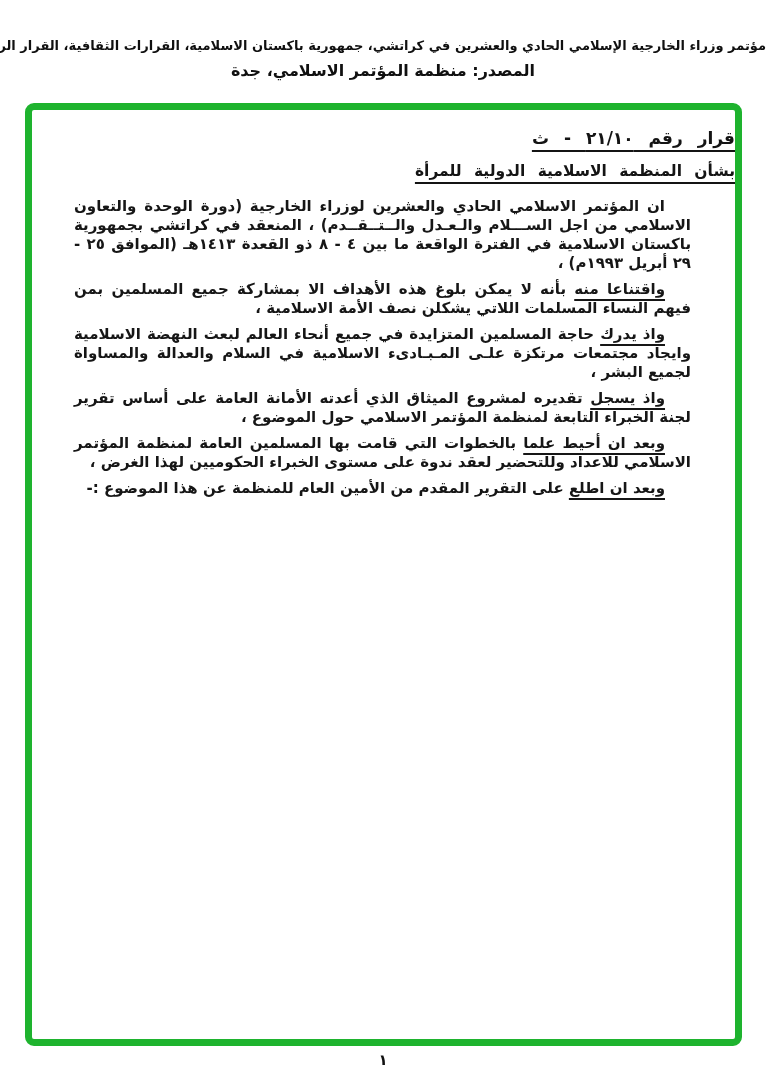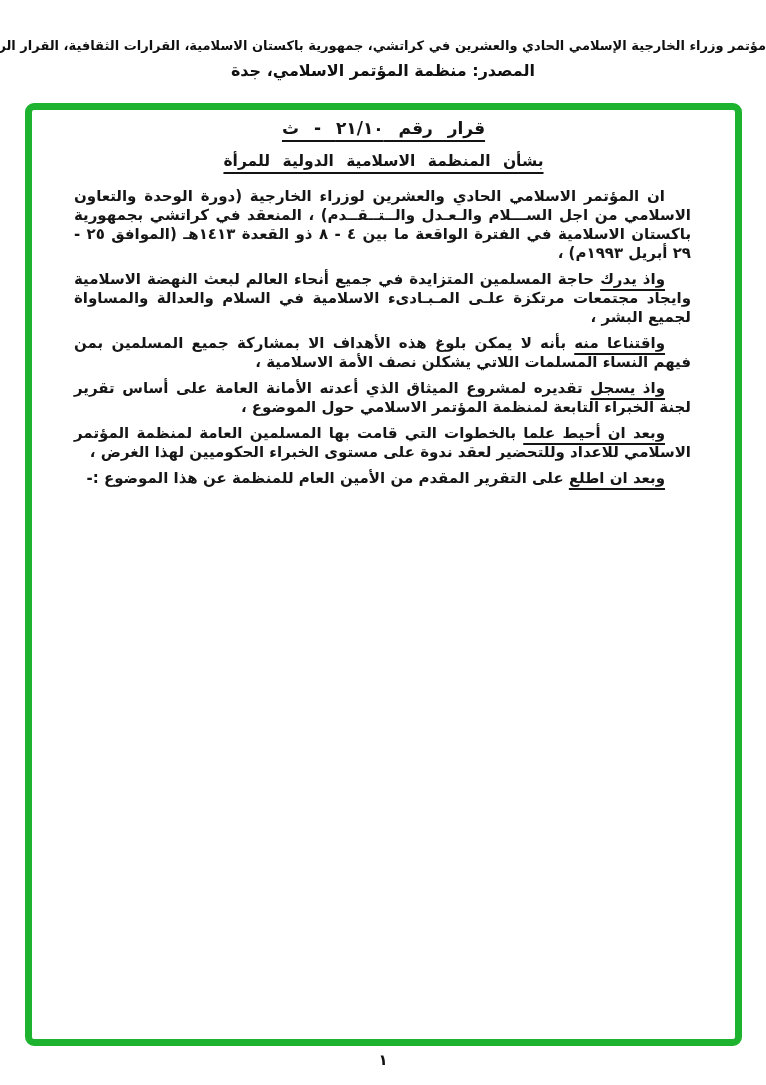--- a/index.html
+++ b/index.html
@@ -24,21 +24,21 @@
   
   .green-box{
     position:absolute;left:25px;top:103px;
     width:717px;height:943px;
     box-sizing:border-box;
     border:7px solid #1eb32e;
     border-radius:9px;
     background:#ffffff;
   }
   
-  .titles{margin-top:8px;text-align:center;}
+  .titles{margin-top:18px;}
   .t1{
     display:inline-block;
     font-size:17px;font-weight:bold;
     word-spacing:9px;
     text-decoration:underline;
     text-decoration-thickness:1.5px;
     text-underline-offset:6px;
   }
   .t2{
     display:block;
@@ -85,22 +85,22 @@
   </div>
 
   <div class="green-box" style="border-color: rgb(30, 179, 46);">
     <div class="titles">
       <span class="t1">قرار رقم ٢١/١٠ - ث</span>
       <span class="t2"><span>بشأن المنظمة الاسلامية الدولية للمرأة</span></span>
     </div>
 
     <div class="body">
       <p><span class="lead"></span><span>ان المؤتمر الاسلامي الحادي والعشرين لوزراء الخارجية (دورة الوحدة والتعاون الاسلامي من اجل الســـلام والـعـدل والــتــقــدم) ، المنعقد في كراتشي بجمهورية باكستان الاسلامية في الفترة الواقعة ما بين ٤ - ٨ ذو القعدة ١٤١٣هـ (الموافق ٢٥ - ٢٩ أبريل ١٩٩٣م) ،</span></p>
+      <p><span class="lead">واقتناعا منه</span><span> بأنه لا يمكن بلوغ هذه الأهداف الا بمشاركة جميع المسلمين بمن فيهم النساء المسلمات اللاتي يشكلن نصف الأمة الاسلامية ،</span></p>
       <p><span class="lead">واذ يدرك</span><span> حاجة المسلمين المتزايدة في جميع أنحاء العالم لبعث النهضة الاسلامية وايجاد مجتمعات مرتكزة علـى المـبـادىء الاسلامية في السلام والعدالة والمساواة لجميع البشر ،</span></p>
-      <p><span class="lead">واقتناعا منه</span><span> بأنه لا يمكن بلوغ هذه الأهداف الا بمشاركة جميع المسلمين بمن فيهم النساء المسلمات اللاتي يشكلن نصف الأمة الاسلامية ،</span></p>
       <p><span class="lead">واذ يسجل</span><span> تقديره لمشروع الميثاق الذي أعدته الأمانة العامة على أساس تقرير لجنة الخبراء التابعة لمنظمة المؤتمر الاسلامي حول الموضوع ،</span></p>
       <p><span class="lead">وبعد ان أحيط علما</span><span> بالخطوات التي قامت بها المسلمين العامة لمنظمة المؤتمر الاسلامي للاعداد وللتحضير لعقد ندوة على مستوى الخبراء الحكوميين لهذا الغرض ،</span></p>
       <p><span class="lead">وبعد ان اطلع</span><span> على التقرير المقدم من الأمين العام للمنظمة عن هذا الموضوع :-</span></p>
     </div>
   </div>
 
   <div class="page-number">١</div>
 
 </div>
 

